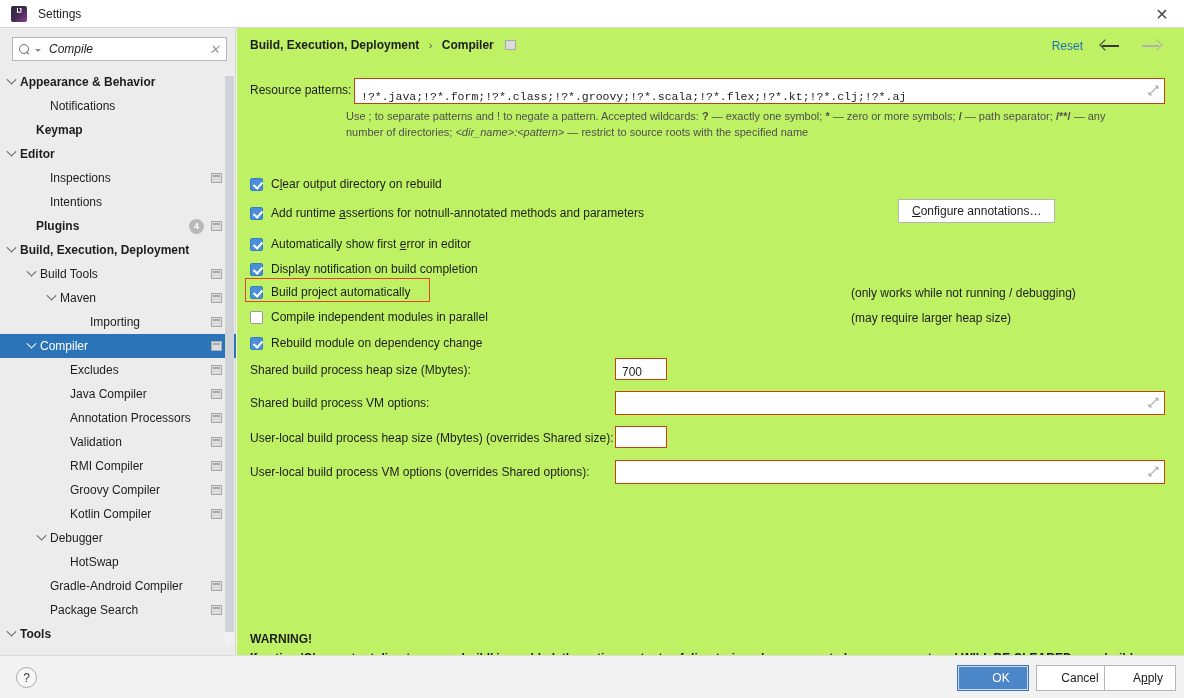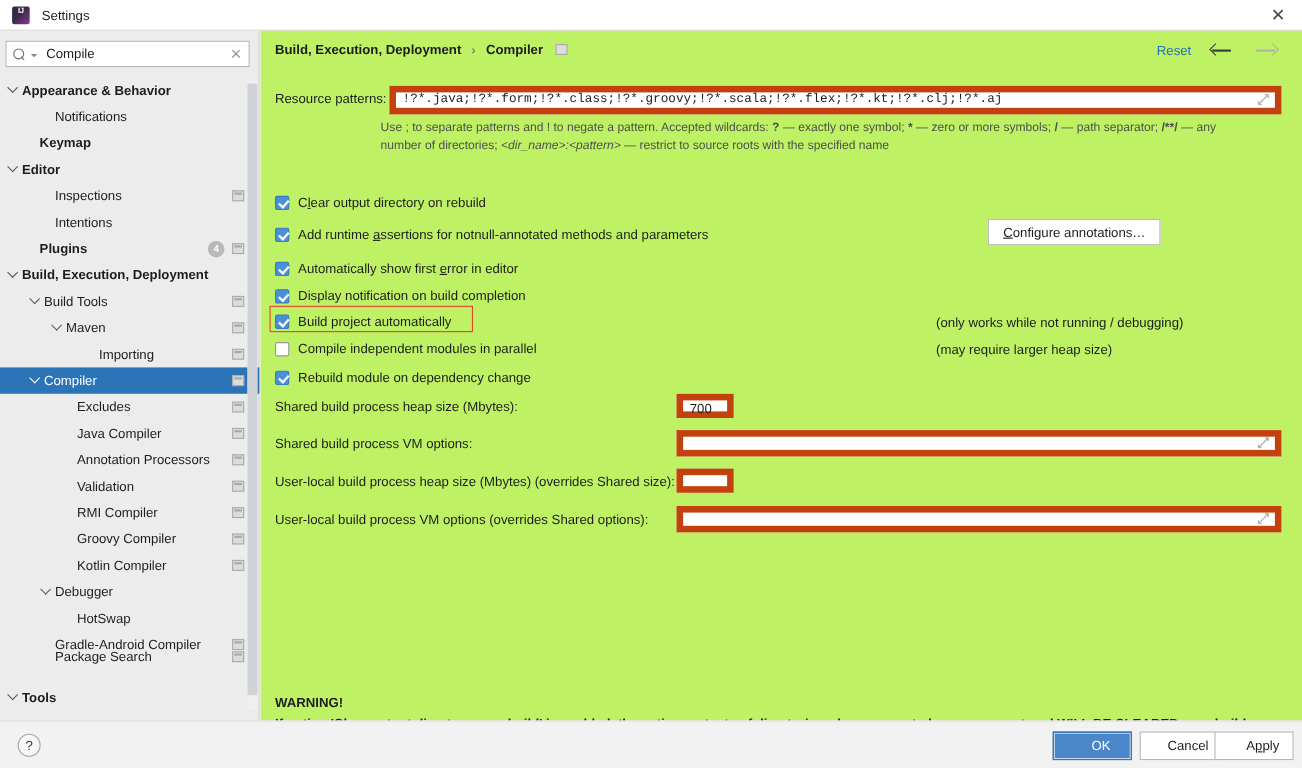--- a/index.html
+++ b/index.html
@@ -35,21 +35,21 @@
     position: absolute; right: 0; top: 0; width: 44px; height: 28px;
     display: flex; align-items: center; justify-content: center;
     font-size: 16px; color: #4a4a4a; cursor: default;
   }
 
   
   .sidebar {
     position: absolute; left: 0; top: 28px; width: 236px; height: 627px;
     background: #ececec; border-right: 1px solid #d6d6d6;
   }
-  .search-wrap { padding: 9px 8px 0 5px; }
+  .search-wrap { padding: 9px 8px 0 12px; font-style: italic; }
   .search-box {
     height: 24px; background: #ffffff; border: 1px solid #b6b6b6;
     display: flex; align-items: center; padding: 0 6px;
   }
   .mag { width: 13px; height: 13px; position: relative; flex: none; margin-right: 2px; }
   .mag::before {
     content: ""; position: absolute; left: 0; top: 1px; width: 8px; height: 8px;
     border: 1.3px solid #6e6e6e; border-radius: 50%;
   }
   .mag::after {
@@ -125,22 +125,22 @@
   .nav-fwd .arrow-line { background: #b0b0b0; }
   .nav-fwd .arrow-head {
     right: 1px; border-right: 1.6px solid #b0b0b0; border-top: 1.6px solid #b0b0b0;
     transform: rotate(45deg);
   }
 
   
   .res-row { position: absolute; left: 13px; top: 50px; right: 19px; height: 26px; }
   .res-label { position: absolute; left: 0; top: 5px; font-size: 12px; }
   .field {
-    position: absolute; background: #ffffff; border: 6px solid #c2410c;
-    display: flex; align-items: flex-start; padding: 0 20px 0 6px;
+    position: absolute; background: #ffffff; border: 1px solid #c2410c;
+    display: flex; align-items: flex-end; padding: 0 20px 0 6px;
     font-size: 12px; color: #1d1d1d;
   }
   .field.mono { font-family: "Liberation Mono", monospace; font-size: 11.5px; }
   .res-field { left: 104px; right: 0; height: 26px; }
   .expand {
     position: absolute; right: 5px; top: 50%; width: 11px; height: 11px;
     margin-top: -6px; opacity: .55;
   }
   .expand svg { display: block; }
 
@@ -348,21 +348,21 @@
           <span style="width: 58px; flex: 0 0 auto;"></span>
           <span class="chev hidden"></span>
           <span class="lbl">HotSwap</span>
         </div>
         <div class="row" style="top: 504px; position: absolute; left: 0px; width: 236px;">
           <span style="width: 38px; flex: 0 0 auto;"></span>
           <span class="chev hidden"></span>
           <span class="lbl">Gradle-Android Compiler</span>
           <span class="row-icon"></span>
         </div>
-        <div class="row" style="top: 515px; position: absolute; left: 0px; width: 236px;">
+        <div class="row" style="top: 528px; position: absolute; left: 0px; width: 236px;">
           <span style="width: 38px; flex: 0 0 auto;"></span>
           <span class="chev hidden"></span>
           <span class="lbl">Package Search</span>
           <span class="row-icon"></span>
         </div>
         <div class="row" style="top: 552px; position: absolute; left: 0px; width: 236px;">
           <span style="width: 8px; flex: 0 0 auto;"></span>
           <span class="chev"></span>
           <span class="lbl bold">Tools</span>
         </div>

